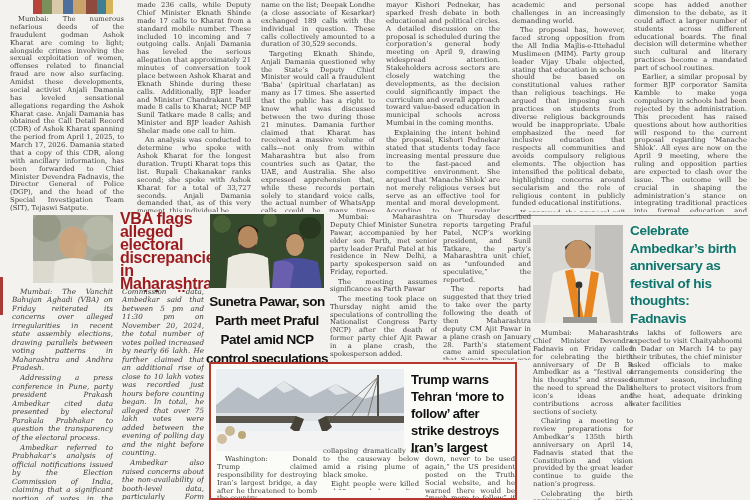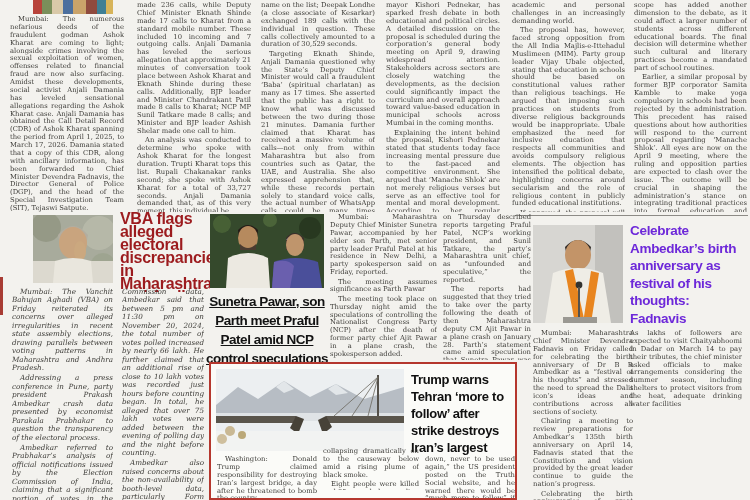--- a/index.html
+++ b/index.html
@@ -10,22 +10,22 @@
     position:relative;
     overflow:hidden;
   }
   .abs { position:absolute; overflow:hidden; }
   .body-text { font-size:6.8px; line-height:1.16; text-align:justify; color:#3d3c38; }
   .body-text p { text-indent:8px; margin:0 0 1.5px 0; }
   .cont p:first-child { text-indent:0; }
   .vba-size { font-size:7.2px; line-height:1.18;font-style:italic; }
   .hl { font-family:"Liberation Sans", sans-serif; font-weight:700; letter-spacing:-0.3px; color:#151515; }
   .h-vba  { font-size:16px; line-height:13px; color:#9c1b1e; }
-  .h-sun  { font-size:13.5px; line-height:19px; letter-spacing:-0.5px; text-align:center; color:#131313;text-decoration:underline; }
-  .h-fad  { font-size:13.5px; line-height:17.5px; color:#6d28d9; }
+  .h-sun  { font-size:13.5px; line-height:19px; letter-spacing:-0.5px; text-align:center; color:#131313; }
+  .h-fad  { font-size:13.5px; line-height:17.5px; color:#0f766e; }
   .h-trump{ font-size:13px;   line-height:17px;  color:#101010; }
   .divider { background:#8d8b86; }
   .trump-box { border:2px solid #b5372e; background:#fbfbf8; }
   .photo { display:block; }
   .vignette { box-shadow: inset 0 0 16px 9px #fbfbf8; }
   #frag {
     background:linear-gradient(90deg,#b8433a 0 11%,#7a8f5a 11% 24%,#d9c9a8 24% 38%,
       #4c6f9e 38% 50%,#caa36a 50% 66%,#8f4a3e 66% 80%,#3f7f94 80% 91%,#d7b45a 91% 100%);
   }
   #left-bleed { background:#a83c34; }
@@ -76,21 +76,21 @@
       <rect y="46" width="80" height="22" fill="#dcd9cf"></rect>
       <path d="M25 20 Q40 2 55 20 L53 30 L27 30 Z" fill="#b3ada0"></path>
       <ellipse cx="40" cy="28" rx="14" ry="16" fill="#c9a47e"></ellipse>
       <ellipse cx="47" cy="36" rx="6" ry="10" fill="#cba87f"></ellipse>
       <path d="M22 46 Q40 40 58 46 L60 68 L20 68 Z" fill="#e9e6dd"></path>
     </svg>
   </div>
   <div class="abs hl h-vba" style="left:120px;top:212px;width:90px;height:80px;">VBA flags alleged electoral discrepancies in Maharashtra and Andhra Pradesh, urges legal action</div>
   <div class="abs body-text vba-size" style="left:12px;top:288px;width:101px;height:212px;">
       <p>Mumbai: The Vanchit Bahujan Aghadi (VBA) on Friday reiterated its concerns over alleged irregularities in recent state assembly elections, drawing parallels between voting patterns in Maharashtra and Andhra Pradesh.</p>
-      <p>Addressing a press conference in Pune, party president Prakash Ambedkar crash data presented by economist Parakala Prabhakar to question the transparency of the electoral process.</p>
+      <p>Addressing a press conference in Pune, party president Prakash Ambedkar cited data presented by electoral Parakala Prabhakar to question the transparency of the electoral process.</p>
       <p>Ambedkar referred to Prabhakar’s analysis of official notifications issued by the Election Commission of India, claiming that a significant portion of votes in the 2024 Andhra Pradesh</p>
     </div>
   <div class="abs body-text vba-size cont" style="left:122px;top:288px;width:82px;height:212px;">
       <p>Commission data, Ambedkar said that between 5 pm and 11:30 pm on November 20, 2024, the total number of votes polled increased by nearly 66 lakh. He further claimed that an additional rise of close to 10 lakh votes was recorded just hours before counting began. In total, he alleged that over 75 lakh votes were added between the evening of polling day and the night before counting.</p>
       <p>Ambedkar also raised concerns about the non-availability of booth-level data, particularly Form 17C, which details votes polled at individual polling stations. He alleged that such data was not made publicly</p>
     </div>
 
   <div class="abs" style="left:210px;top:214px;width:114px;height:74px;">
     <svg class="photo" width="114" height="74" viewBox="0 0 114 74">
       <rect width="114" height="74" fill="#35492c"></rect>

